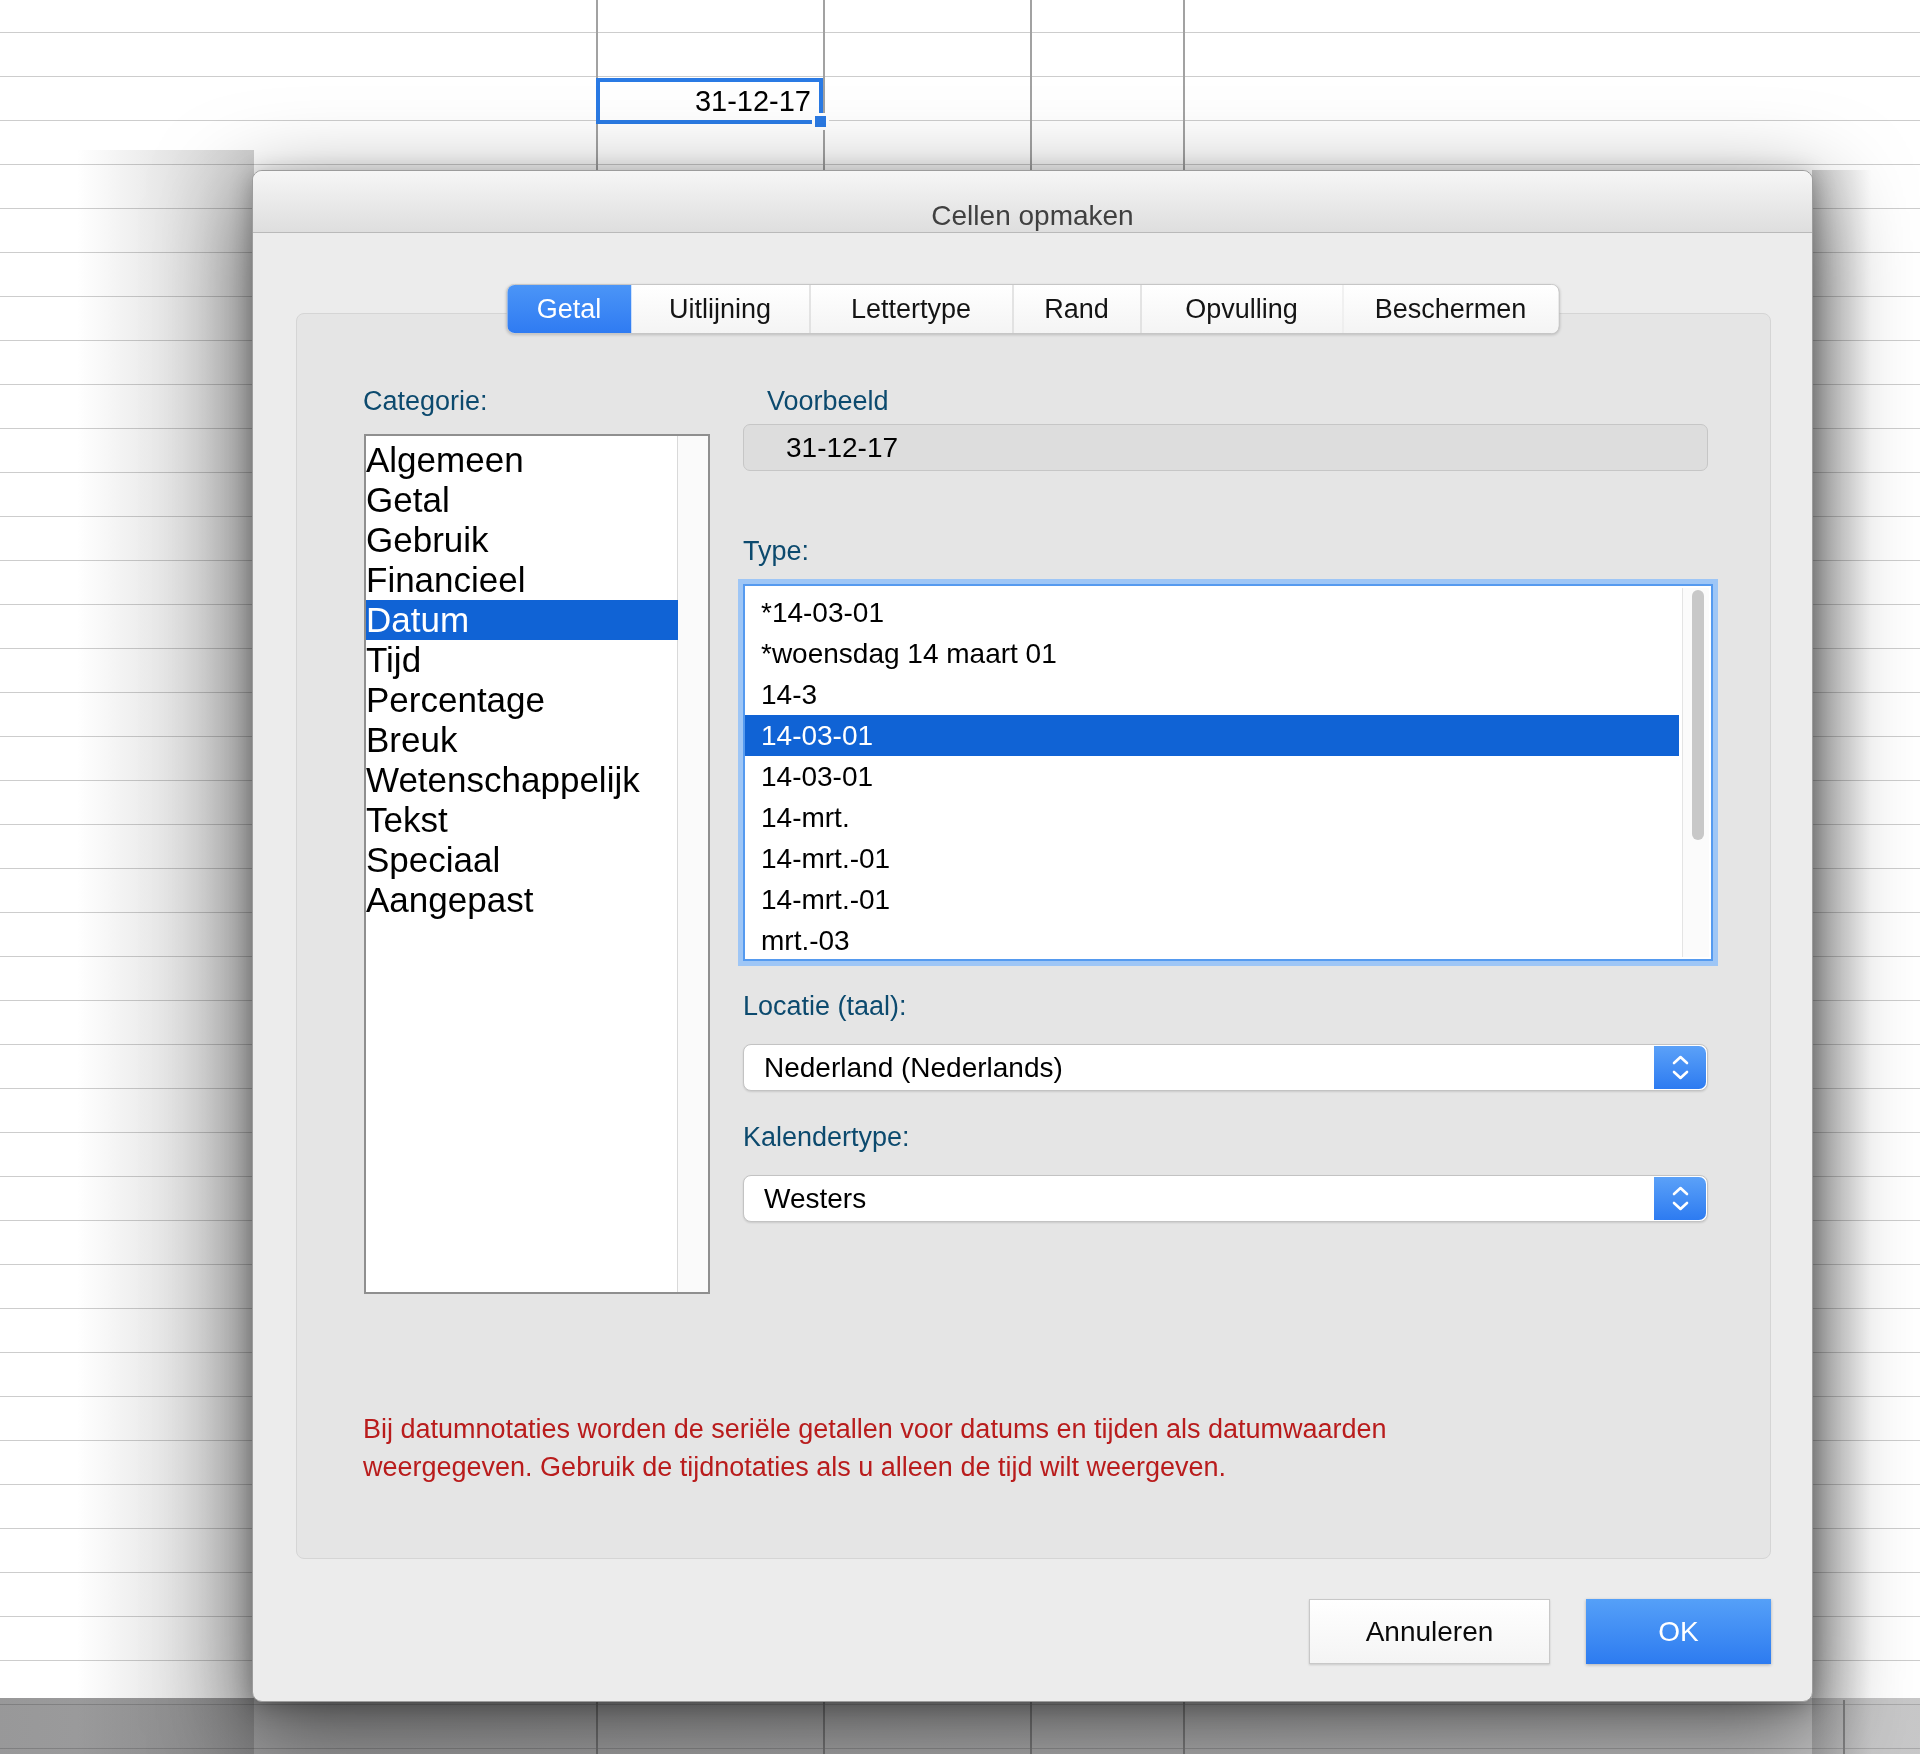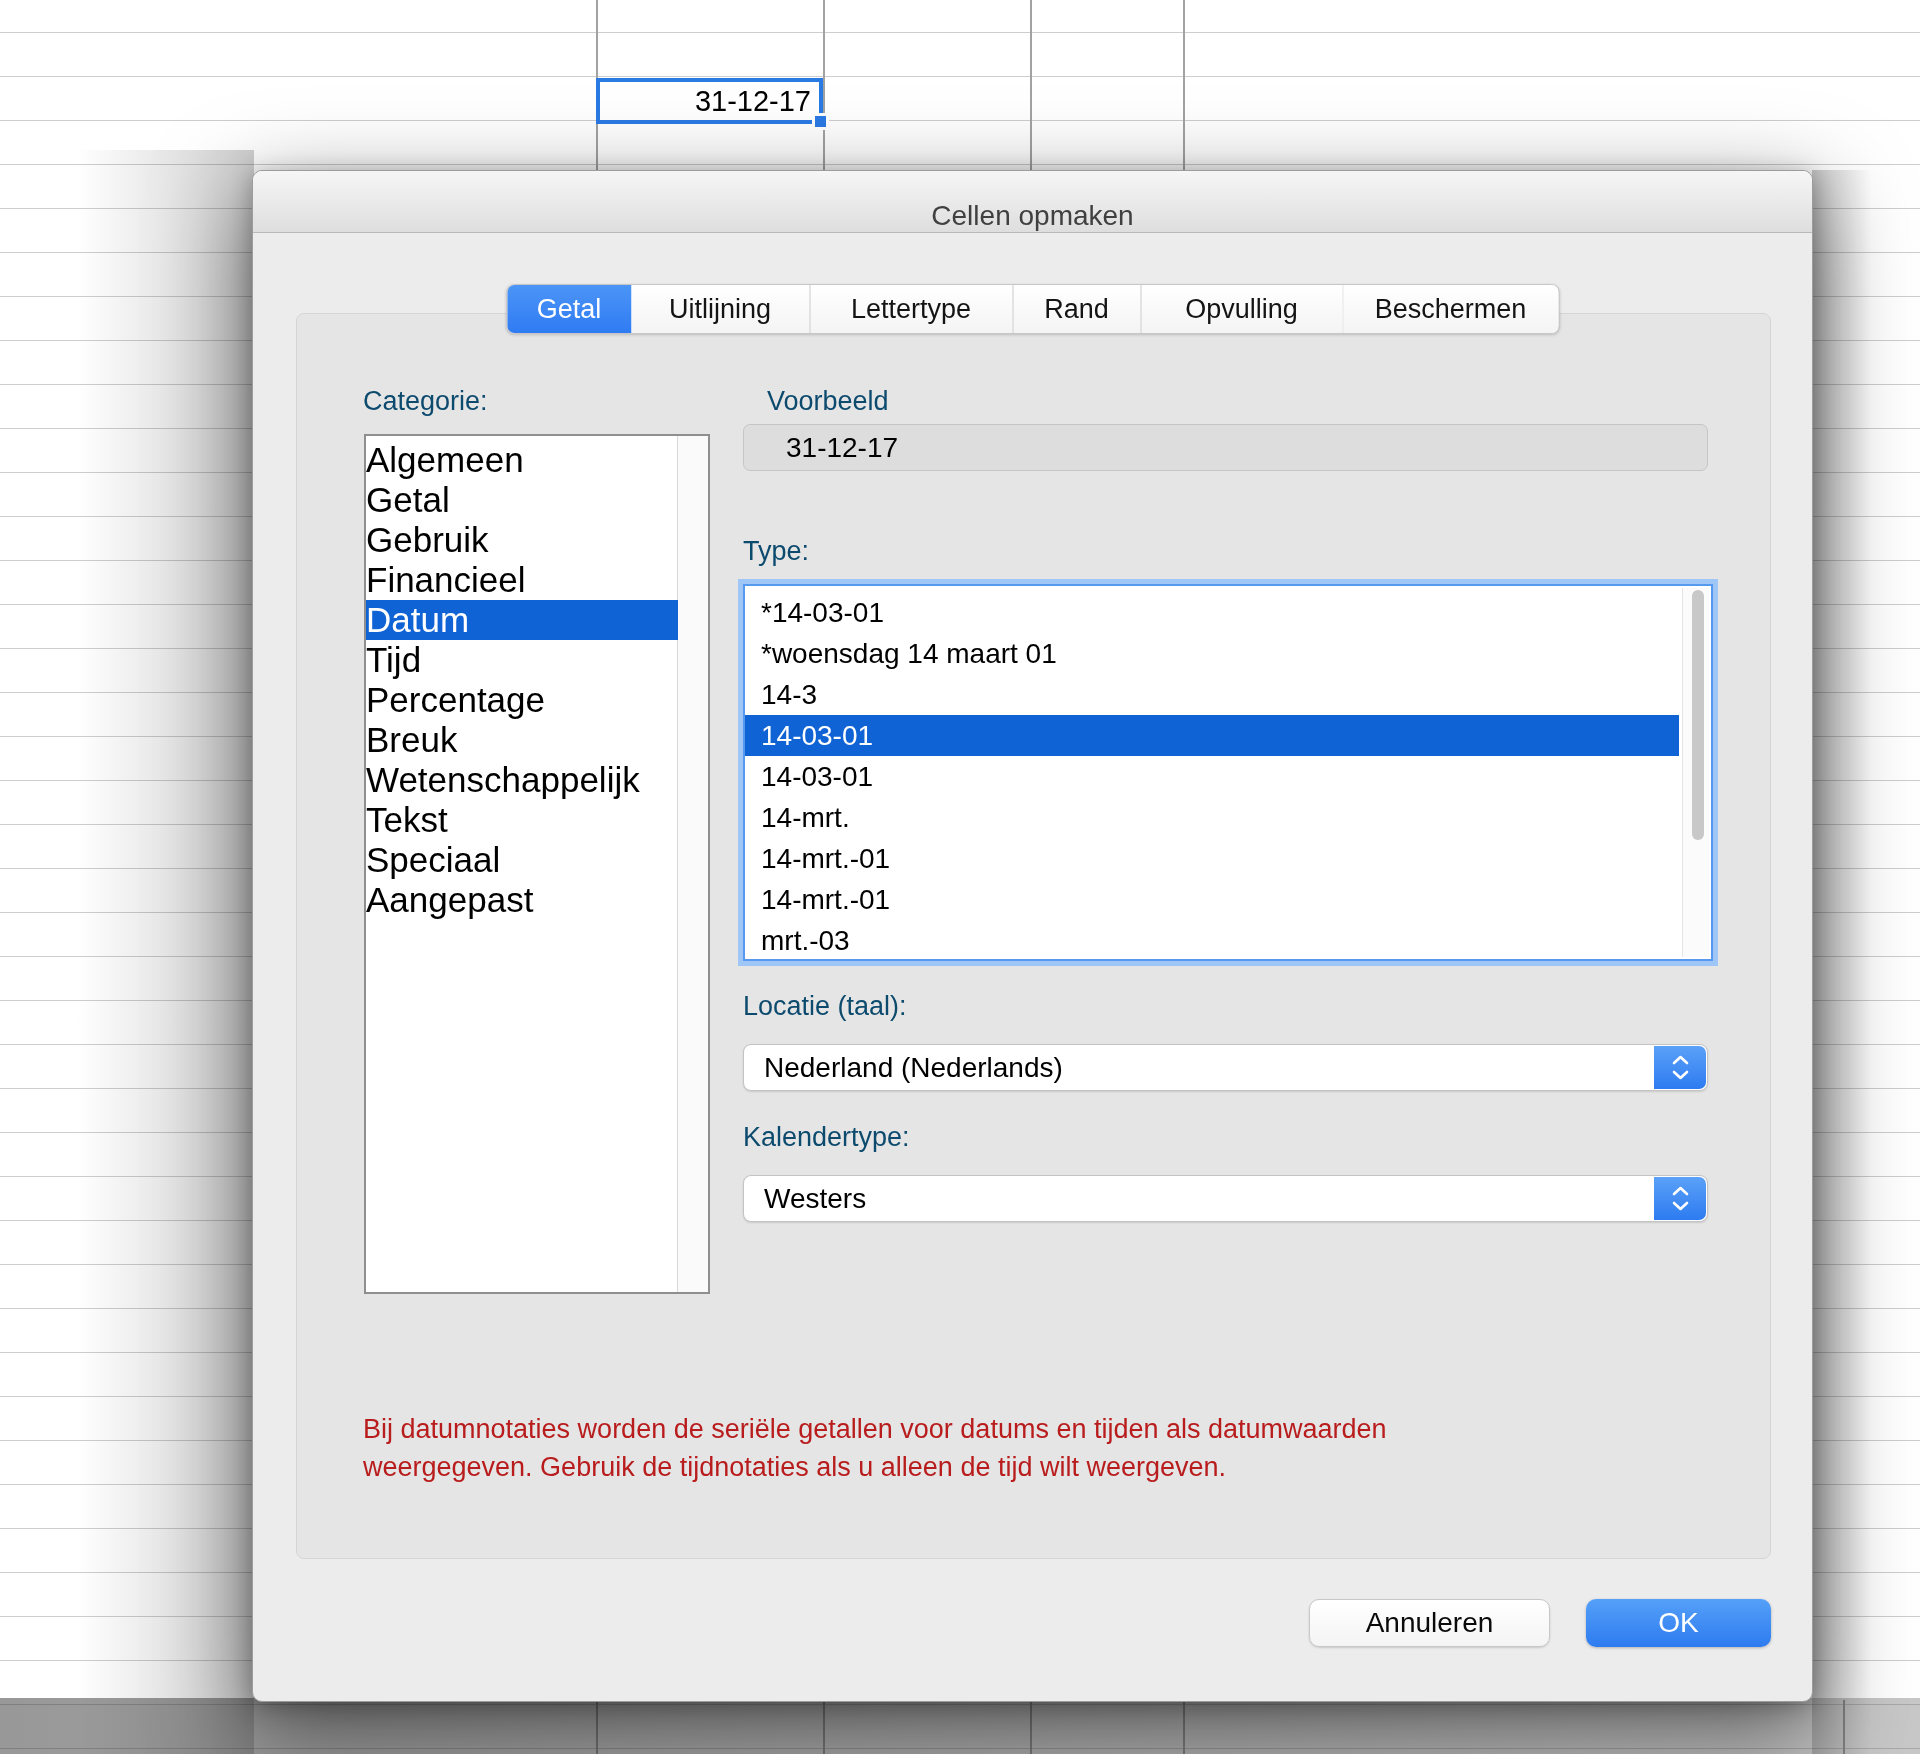--- a/index.html
+++ b/index.html
@@ -83,21 +83,21 @@
     padding-left:20px;font-size:28px;}
   .dd-stepper{position:absolute;top:1px;right:1px;width:52px;height:43px;
     background:linear-gradient(#5ba1f8,#2d7bf1);border-radius:0 7px 7px 0;
     display:flex;flex-direction:column;align-items:center;justify-content:center;gap:5px;}
 
   
   .descr{position:absolute;left:66px;top:1096px;width:1360px;font-size:27px;
     line-height:38px;color:#b91c1c;}
 
   
-  .btn{position:absolute;top:1428px;height:48px;border-radius:10px;box-sizing:border-box;
+  .btn{position:absolute;top:1428px;height:65px;border-radius:0;box-sizing:border-box;
     display:flex;align-items:center;justify-content:center;font-size:28px;cursor:default;}
   .btn-cancel{left:1056px;width:241px;background:linear-gradient(#ffffff,#f4f4f4);
     border:1px solid #c8c8c8;color:#0a0a0a;box-shadow:0 1px 2px rgba(0,0,0,0.15);}
   .btn-ok{left:1333px;width:185px;background:linear-gradient(#55a0f8,#2d7bf0);
     color:#ffffff;box-shadow:0 1px 3px rgba(0,0,0,0.25);}
 </style>
 </head>
 <body>
 
 <div class="canvas">

